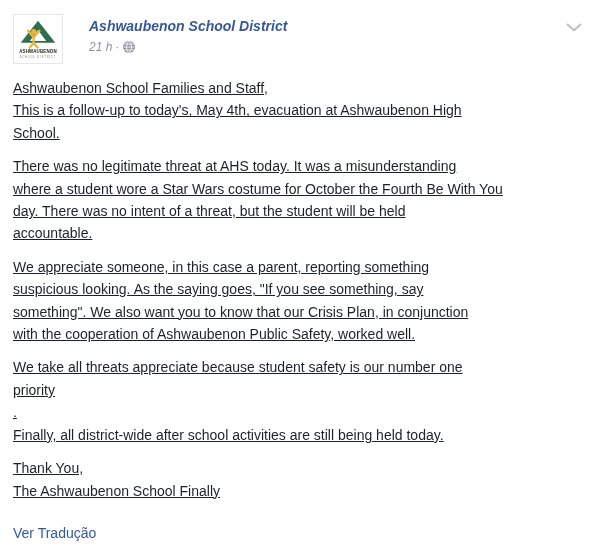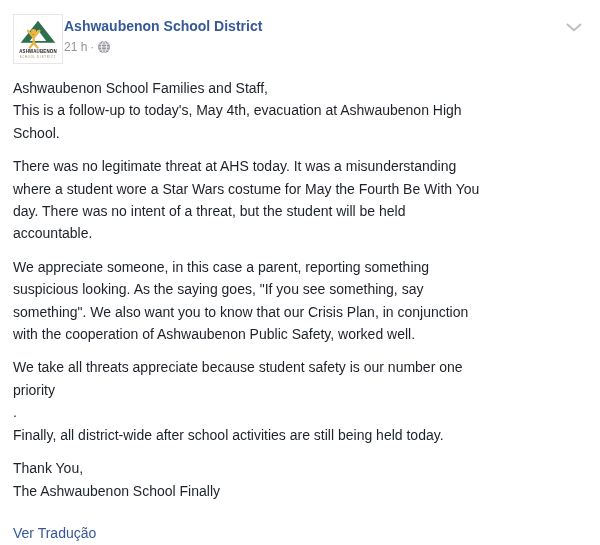--- a/index.html
+++ b/index.html
@@ -30,24 +30,25 @@
     width: 50px;
     height: 50px;
     flex: 0 0 50px;
     box-sizing: border-box;
     border: 1px solid #e4e6e8;
     background: #ffffff;
     cursor: pointer;
   }
   .avatar svg { display: block; width: 100%; height: 100%; }
   .header-info {
-    margin-left: 1px;
+    margin-left: 26px;
     padding-top: 3px;
     flex: 1 1 auto;
     min-width: 0;
+    font-style: italic;
   }
   .page-name {
     display: inline-block;
     font-size: 14px;
     line-height: 19px;
     font-weight: bold;
     color: #365899;
     text-decoration: none;
     cursor: pointer;
   }
@@ -74,20 +75,21 @@
   
   .body-text {
     padding: 13px 20px 0 13px;
     font-size: 14px;
     line-height: 22.4px;
     color: #1d2129;
   }
   .body-text p {
     margin: 0 0 11px 0;
     white-space: pre-line;
+    text-decoration: underline;
   }
   
   .footer { padding: 0 14px 0 13px; }
   .translate {
     display: inline-block;
     margin-top: 9px;
     font-size: 14px;
     line-height: 22.4px;
     color: #365899;
     text-decoration: none;
@@ -142,21 +144,21 @@
       </svg>
     </button>
 
   </div>
 
   <div class="body-text">
     <p>Ashwaubenon School Families and Staff,
 This is a follow-up to today's, May 4th, evacuation at Ashwaubenon High
 School.</p>
     <p>There was no legitimate threat at AHS today. It was a misunderstanding
-where a student wore a Star Wars costume for May the Fourth Be With You
+where a student wore a Star Wars costume for October the Fourth Be With You
 day. There was no intent of a threat, but the student will be held
 accountable.</p>
     <p>We appreciate someone, in this case a parent, reporting something
 suspicious looking. As the saying goes, "If you see something, say
 something". We also want you to know that our Crisis Plan, in conjunction
 with the cooperation of Ashwaubenon Public Safety, worked well.</p>
     <p>We take all threats appreciate because student safety is our number one
 priority
 .
 Finally, all district-wide after school activities are still being held today.</p>

